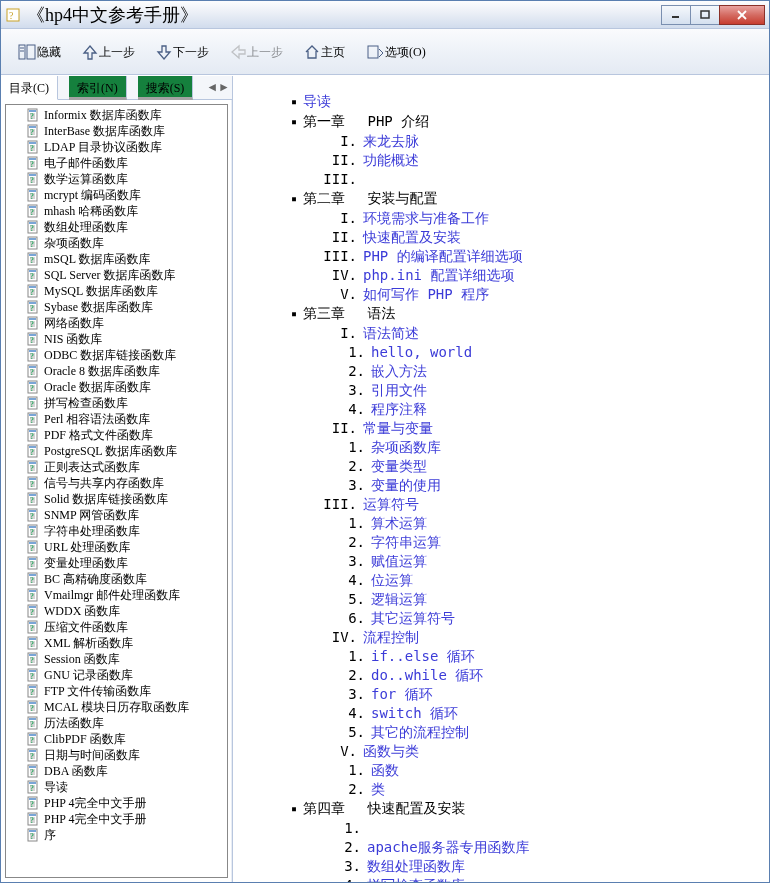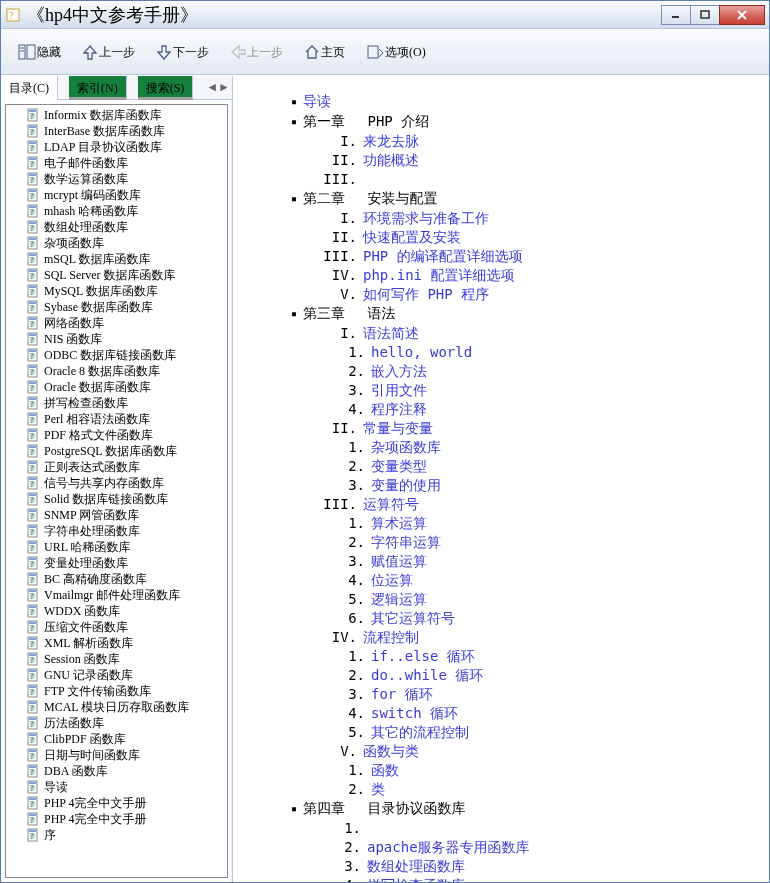--- a/index.html
+++ b/index.html
@@ -532,21 +532,21 @@
               <span class="doc-icon">
                 <svg width="14" height="14">
                   <rect x="2" y="1" width="9" height="12" fill="#fff" stroke="#888"></rect>
                   <rect x="3" y="2" width="7" height="2" fill="#7aa5d6"></rect>
                   <line x1="4" y1="6" x2="9" y2="6" stroke="#aaa"></line>
                   <line x1="4" y1="8" x2="9" y2="8" stroke="#aaa"></line>
                   <line x1="4" y1="10" x2="9" y2="10" stroke="#aaa"></line>
                   <text x="4" y="11" font-size="8" fill="#3a6" font-weight="bold">?</text>
                 </svg>
               </span>
-              <span>URL 哈稀函数库</span>
+              <span>URL 处理函数库</span>
             </div>
             <div class="tree-item">
               <span class="doc-icon">
                 <svg width="14" height="14">
                   <rect x="2" y="1" width="9" height="12" fill="#fff" stroke="#888"></rect>
                   <rect x="3" y="2" width="7" height="2" fill="#7aa5d6"></rect>
                   <line x1="4" y1="6" x2="9" y2="6" stroke="#aaa"></line>
                   <line x1="4" y1="8" x2="9" y2="8" stroke="#aaa"></line>
                   <line x1="4" y1="10" x2="9" y2="10" stroke="#aaa"></line>
                   <text x="4" y="11" font-size="8" fill="#3a6" font-weight="bold">?</text>
@@ -932,21 +932,21 @@
                     <span class="an">1.</span>
                     <a class="lnk">函数</a>
                   </li>
                   <li>
                     <span class="an">2.</span>
                     <a class="lnk">类</a>
                   </li>
                 </ol>
               </li>
             </ol></li>
-          <li><span class="chap-title">第四章　 目录协议函数库</span><ol class="arabic" style="padding-left: 50px;">
+          <li><span class="chap-title">第四章　 快速配置及安装</span><ol class="arabic" style="padding-left: 50px;">
               <li>
                 <span class="an">1.</span>
               </li>
               <li>
                 <span class="an">2.</span>
                 <a class="lnk">apache服务器专用函数库</a>
               </li>
               <li>
                 <span class="an">3.</span>
                 <a class="lnk">数组处理函数库</a>

